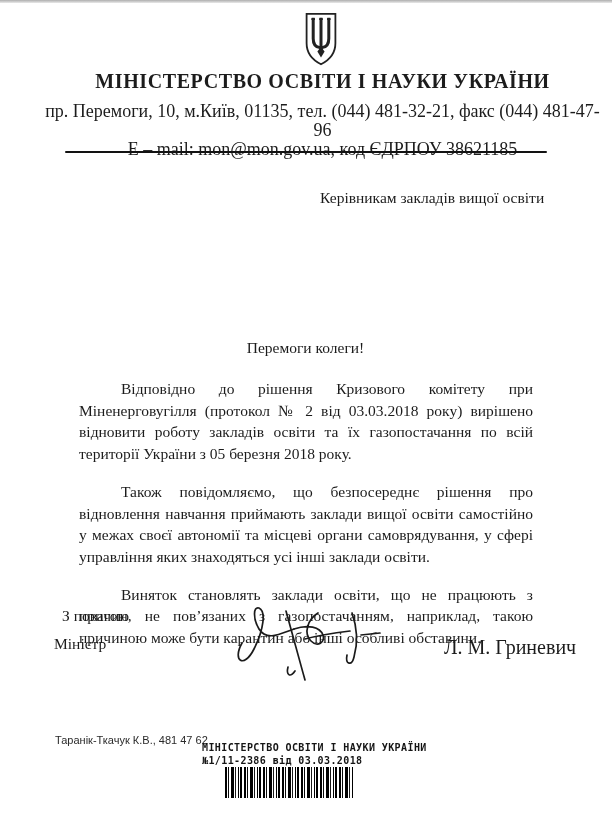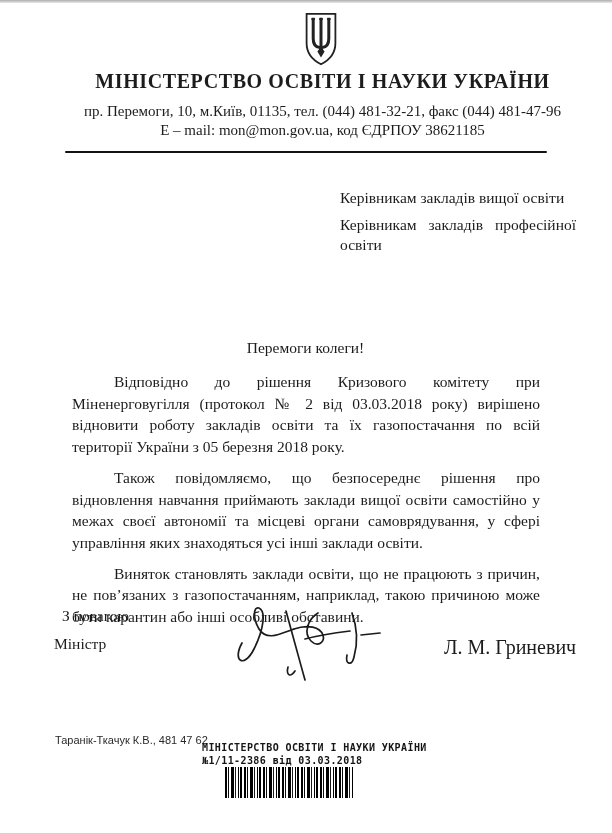--- a/index.html
+++ b/index.html
@@ -18,43 +18,43 @@
     background:linear-gradient(#aeaeae,#e9e9e9);
   }
   
   .emblem{position:absolute;left:303px;top:12px;width:36px;height:54px;}
   .ministry-title{
     position:absolute;left:40px;top:70px;width:565px;
     text-align:center;font-weight:bold;font-size:20px;letter-spacing:.6px;
   }
   .header-contacts{
     position:absolute;left:40px;top:102px;width:565px;
-    text-align:center;font-size:15px;line-height:19px;
+    text-align:center;font-size:18px;line-height:19px;
   }
   .header-rule{
     position:absolute;left:65px;top:151px;width:482px;height:2px;
     background:#121212;border-radius:1px;
   }
   
   .recipients{
     position:absolute;left:320px;top:188px;width:236px;
-    font-size:15.5px;line-height:19px;margin-left:20px;
+    font-size:15.5px;line-height:19px;
   }
   .recipients .recipient{margin:0 0 8px 0;text-align:justify;}
   .recipients .recipient:last-child{line-height:19.5px;}
   
   .salutation{
     position:absolute;left:63px;top:339px;width:485px;
     text-align:center;font-size:15.5px;
   }
   .body-text{
     position:absolute;left:63px;top:362px;width:486px;
     font-size:15.5px;line-height:21.7px;text-align:justify;
   }
-  .body-text p{margin:9px;text-indent:42px;}
+  .body-text p{margin:16px;text-indent:42px;}
   
   .sig-closing{position:absolute;left:62px;top:607px;font-size:15.5px;}
   .sig-role{position:absolute;left:54px;top:635px;font-size:15.5px;}
   .sig-name{position:absolute;left:444px;top:636px;font-size:20px;}
   .sig-scribble{position:absolute;left:228px;top:585px;width:175px;height:100px;}
   
   .footer-contact{
     position:absolute;left:55px;top:734px;
     font-family:"Liberation Sans", sans-serif;font-size:11px;color:#2a2a2a;
   }
@@ -98,21 +98,20 @@
 
   <div class="header-contacts">
     <div>пр. Перемоги, 10, м.Київ, 01135, тел. (044) 481-32-21, факс (044) 481-47-96</div>
     <div>Е – mail: mon@mon.gov.ua, код ЄДРПОУ 38621185</div>
   </div>
 
   <div class="header-rule"></div>
 
   <div class="recipients">
     <p class="recipient">Керівникам закладів вищої освіти</p>
-    <p class="recipient">Керівникам закладів професійної освіти</p>
   </div>
 
   <div class="salutation">Перемоги колеги!</div>
 
   <div class="body-text">
     <p>Відповідно до рішення Кризового комітету при Міненерговугілля (протокол № 2 від 03.03.2018 року) вирішено відновити роботу закладів освіти та їх газопостачання по всій території України з 05 березня 2018 року.</p>
     <p>Також повідомляємо, що безпосереднє рішення про відновлення навчання приймають заклади вищої освіти самостійно у межах своєї автономії та місцеві органи самоврядування, у сфері управління яких знаходяться усі інші заклади освіти.</p>
     <p>Виняток становлять заклади освіти, що не працюють з причин, не пов’язаних з газопостачанням, наприклад, такою причиною може бути карантин або інші особливі обставини.</p>
   </div>
 

